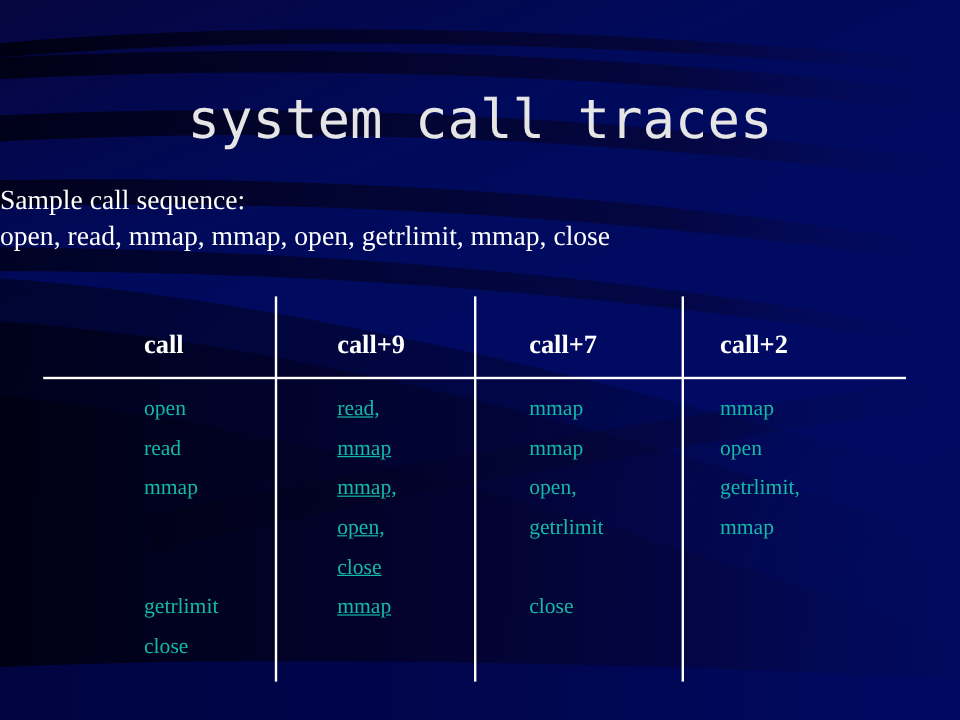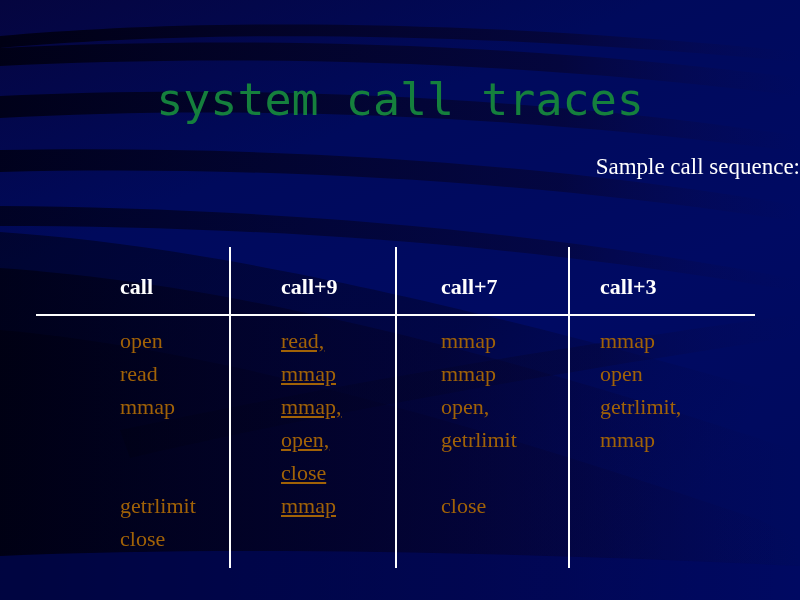--- a/index.html
+++ b/index.html
@@ -23,29 +23,29 @@
 
   #title {
     position: absolute;
     left: 0; right: 0;
     top: 72px;
     text-align: center;
     font-family: "DejaVu Sans Mono", "Liberation Mono", monospace;
     font-size: 45px;
     line-height: 56px;
     letter-spacing: 0px;
-    color: #15803d;
+    color: #e5e5e5;
     white-space: pre;
   }
 
   #subtitle {
     position: absolute;
     left: 0; right: 0;
     top: 152px;
-    text-align: right;
+    text-align: left;
     color: #ffffff;
     font-size: 23px;
     line-height: 30px;
   }
   #subtitle .sub-line { display: block; }
 
   
   #call-table {
     position: absolute;
     left: 0; top: 0;
@@ -82,22 +82,22 @@
     white-space: nowrap;
   }
   .th.c1 { left: 120px; }
   .th.c2 { left: 281px; }
   .th.c3 { left: 441px; }
   .th.c4 { left: 600px; }
 
   .td {
     position: absolute;
     top: 324px;
-    color: #a16207;
-    font-size: 22px;
+    color: #14b8a6;
+    font-size: 18px;
     line-height: 33px;
     white-space: pre-line;
   }
   .td.c1 { left: 120px; width: 105px; }
   .td.c2 { left: 281px; width: 110px; text-decoration: underline; }
   .td.c3 { left: 441px; width: 125px; }
   .td.c4 { left: 600px; width: 150px; }
 </style>
 </head>
 <body>
@@ -143,33 +143,34 @@
 
   <path d="M0,556 C220,546 520,552 800,566 L800,600 L0,600 Z" fill="#000a66" opacity="0.55"></path>
 </svg>
 
 <div id="slide">
 
   <div id="title">system call traces</div>
 
   <div id="subtitle">
     <span class="sub-line">Sample call sequence:</span>
+    <span class="sub-line">open, read, mmap, mmap, open, getrlimit, mmap, close</span>
   </div>
 
   <div id="call-table">
 
     <div class="vrule v1"></div>
     <div class="vrule v2"></div>
     <div class="vrule v3"></div>
     <div id="hrule"></div>
 
     <div class="th c1">call</div>
     <div class="th c2">call+9</div>
     <div class="th c3">call+7</div>
-    <div class="th c4">call+3</div>
+    <div class="th c4">call+2</div>
 
     <div class="td c1">open
 read
 mmap
 
 
 getrlimit
 close</div>
     <div class="td c2">read,
 mmap

